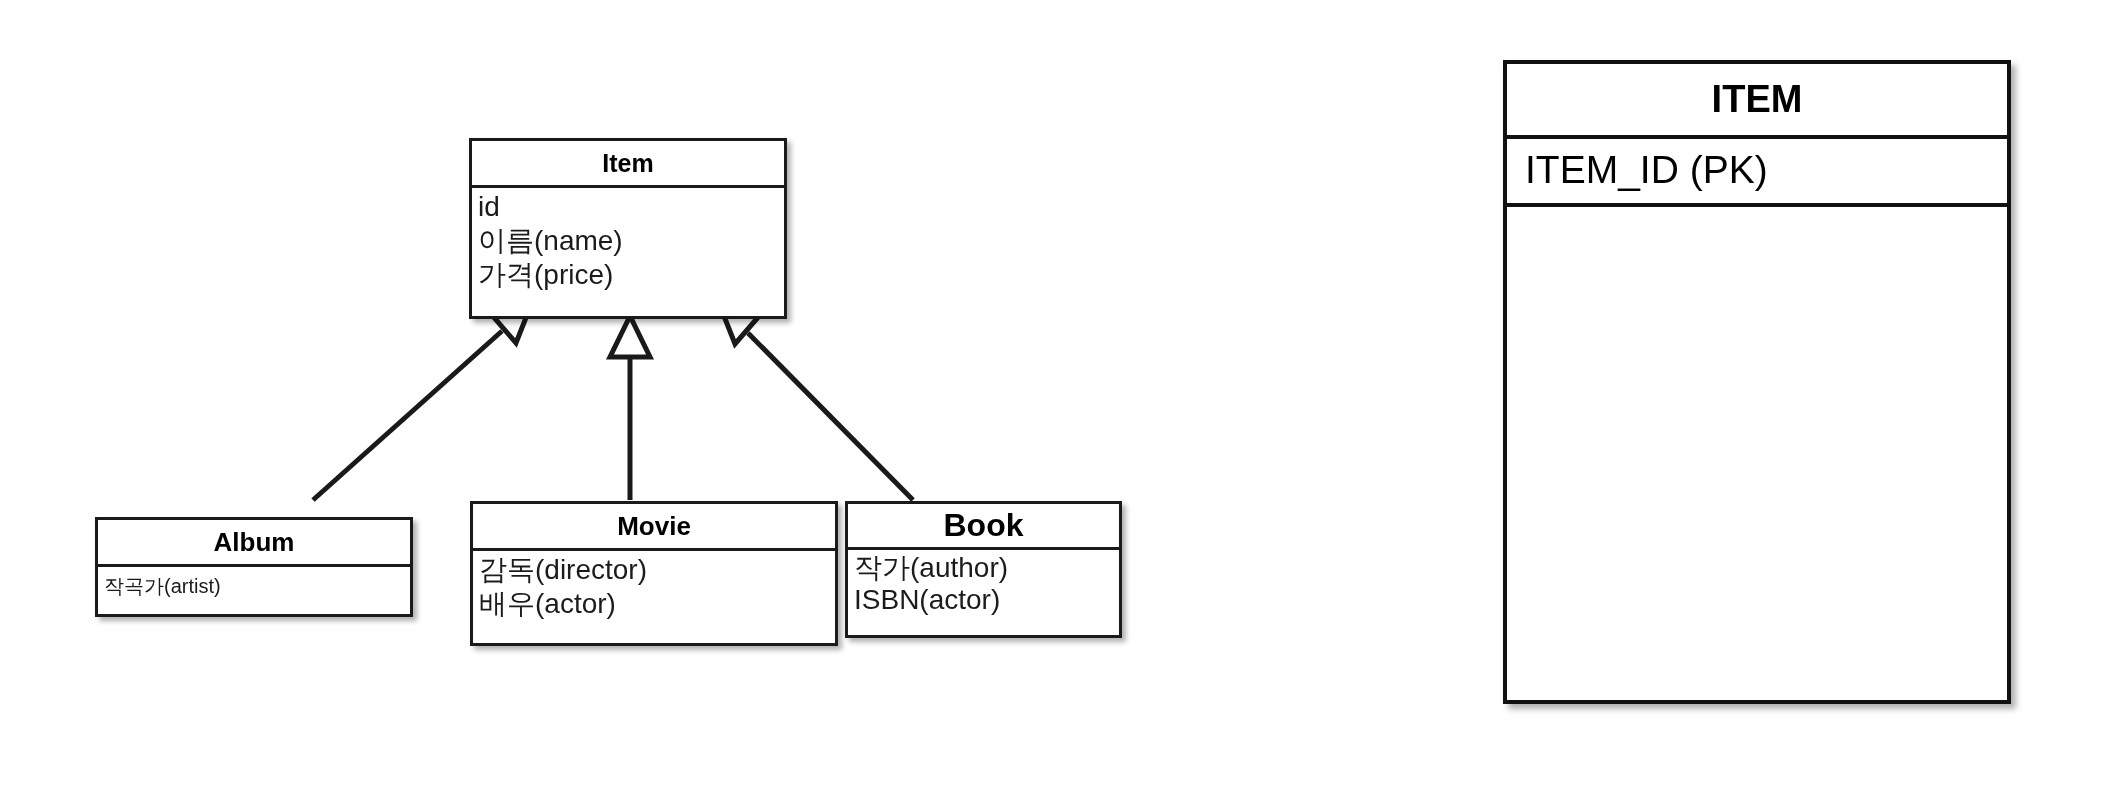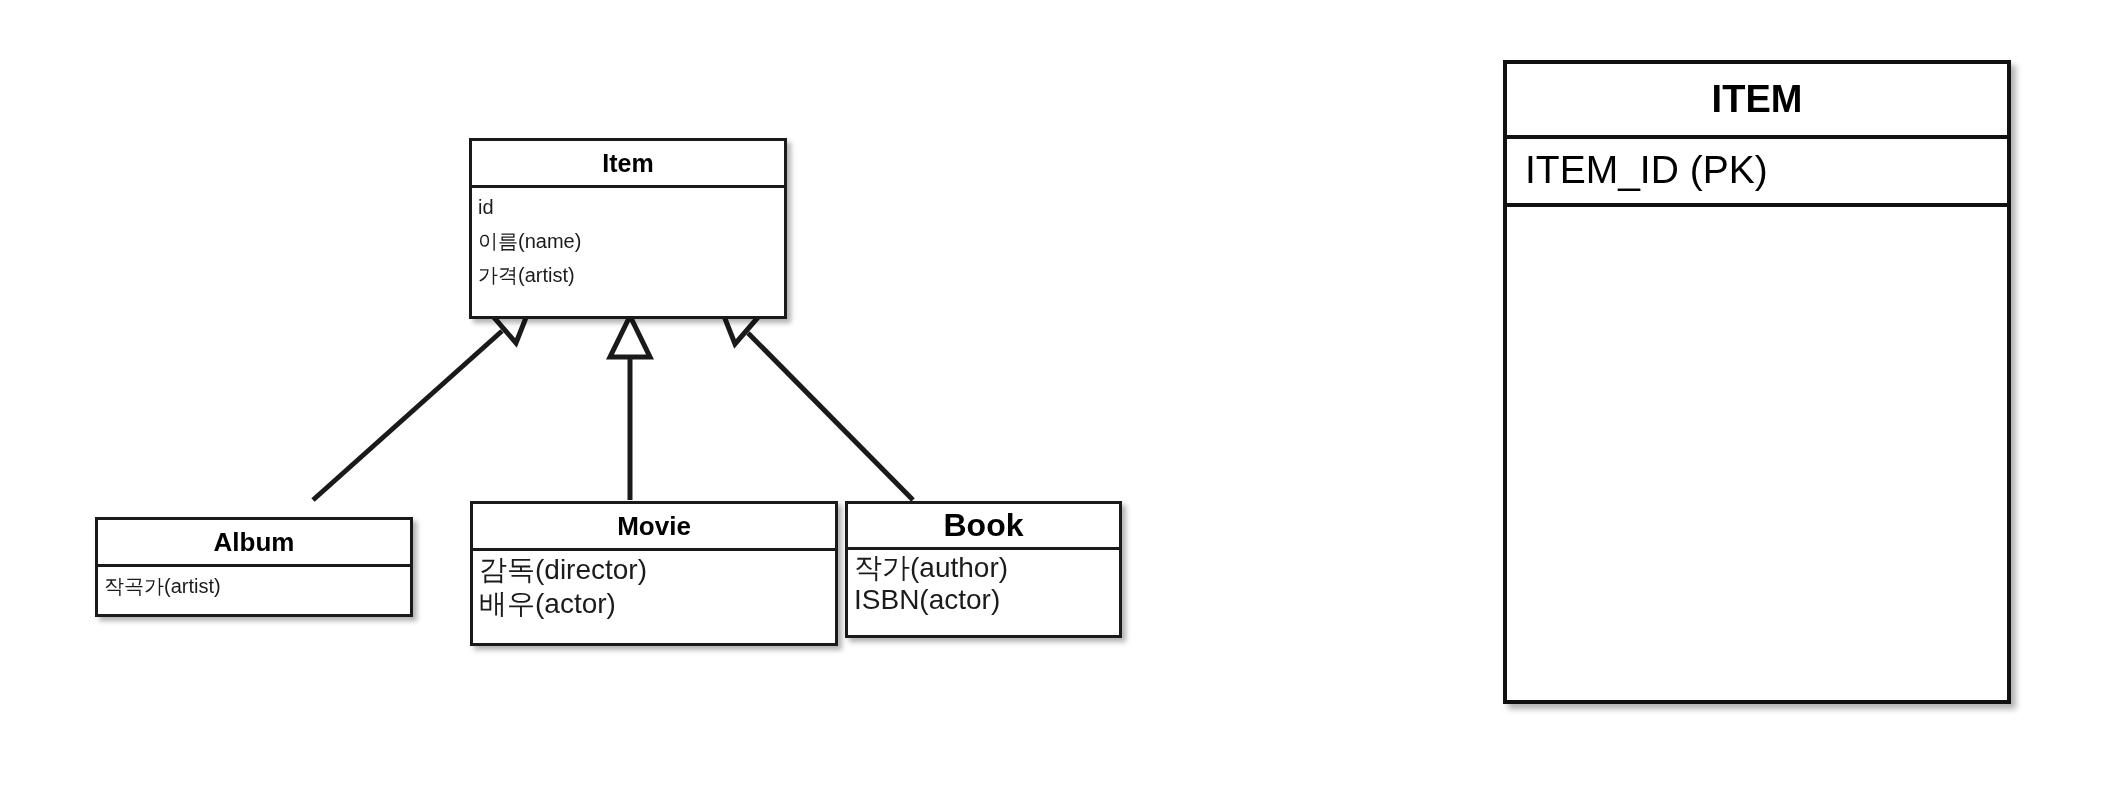--- a/index.html
+++ b/index.html
@@ -64,21 +64,21 @@
     top: 138px;
     width: 318px;
     height: 181px;
   }
   #box-item .uml-title {
     height: 47px;
     line-height: 45px;
     font-size: 25px;
   }
   #box-item .uml-attr {
-    font-size: 20px;
+    font-size: 28px;
     line-height: 34px;
   }
 
   
   #box-album {
     left: 95px;
     top: 517px;
     width: 318px;
     height: 100px;
   }
@@ -194,21 +194,21 @@
       <line x1="913" y1="500" x2="748" y2="333" stroke="#1a1a1a" stroke-width="5"></line>
       <polygon points="720,306 760,315 735,344" fill="#ffffff" stroke="#1a1a1a" stroke-width="5" stroke-linejoin="miter"></polygon>
     </g>
   </svg>
 
   <div class="uml-box" id="box-item">
     <div class="uml-title">Item</div>
     <div class="uml-attrs">
       <div class="uml-attr">id</div>
       <div class="uml-attr">이름(name)</div>
-      <div class="uml-attr">가격(artist)</div>
+      <div class="uml-attr">가격(price)</div>
     </div>
   </div>
 
   <div class="uml-box" id="box-album">
     <div class="uml-title">Album</div>
     <div class="uml-attrs">
       <div class="uml-attr">작곡가(artist)</div>
     </div>
   </div>
 

